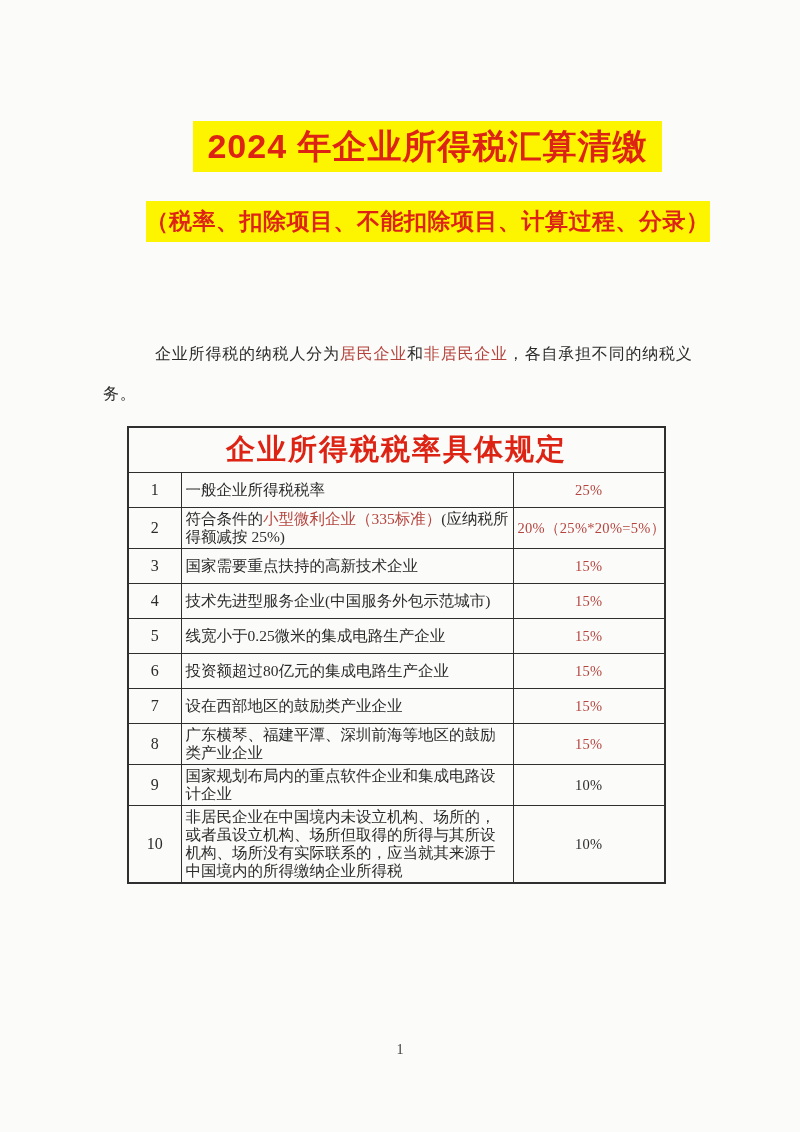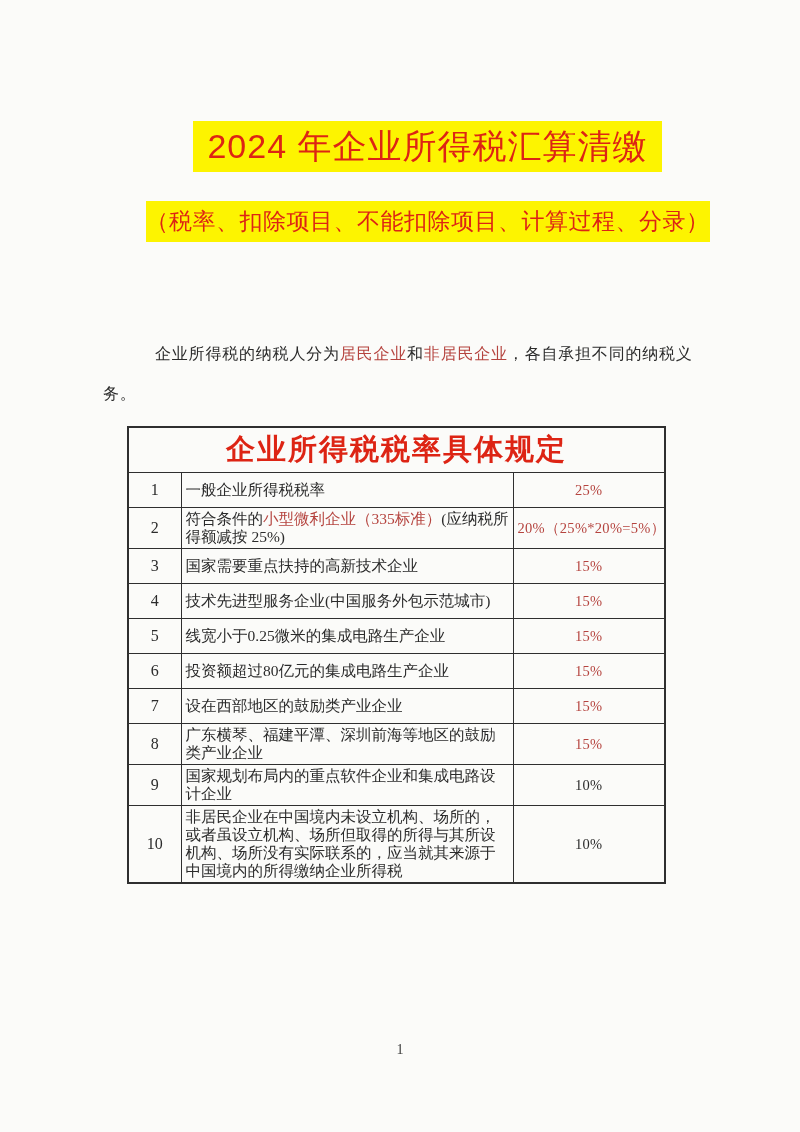--- a/index.html
+++ b/index.html
@@ -25,21 +25,21 @@
     text-align: center;
     padding-left: 55px;
   }
   .title-wrap { padding-top: 121px; }
   .subtitle-wrap { margin-top: 29px; }
   .hl {
     display: inline-block;
     background: var(--highlight_yellow);
     color: var(--title_red);
     font-family: "Liberation Sans", "DejaVu Sans", sans-serif;
-    font-weight: normal;
+    font-weight: bold;
   }
   .hl.main {
     font-size: 34px;
     line-height: 51px;
     padding: 0 14px;
     letter-spacing: 1px;
   }
   .hl.sub {
     font-size: 23px;
     line-height: 41px;

